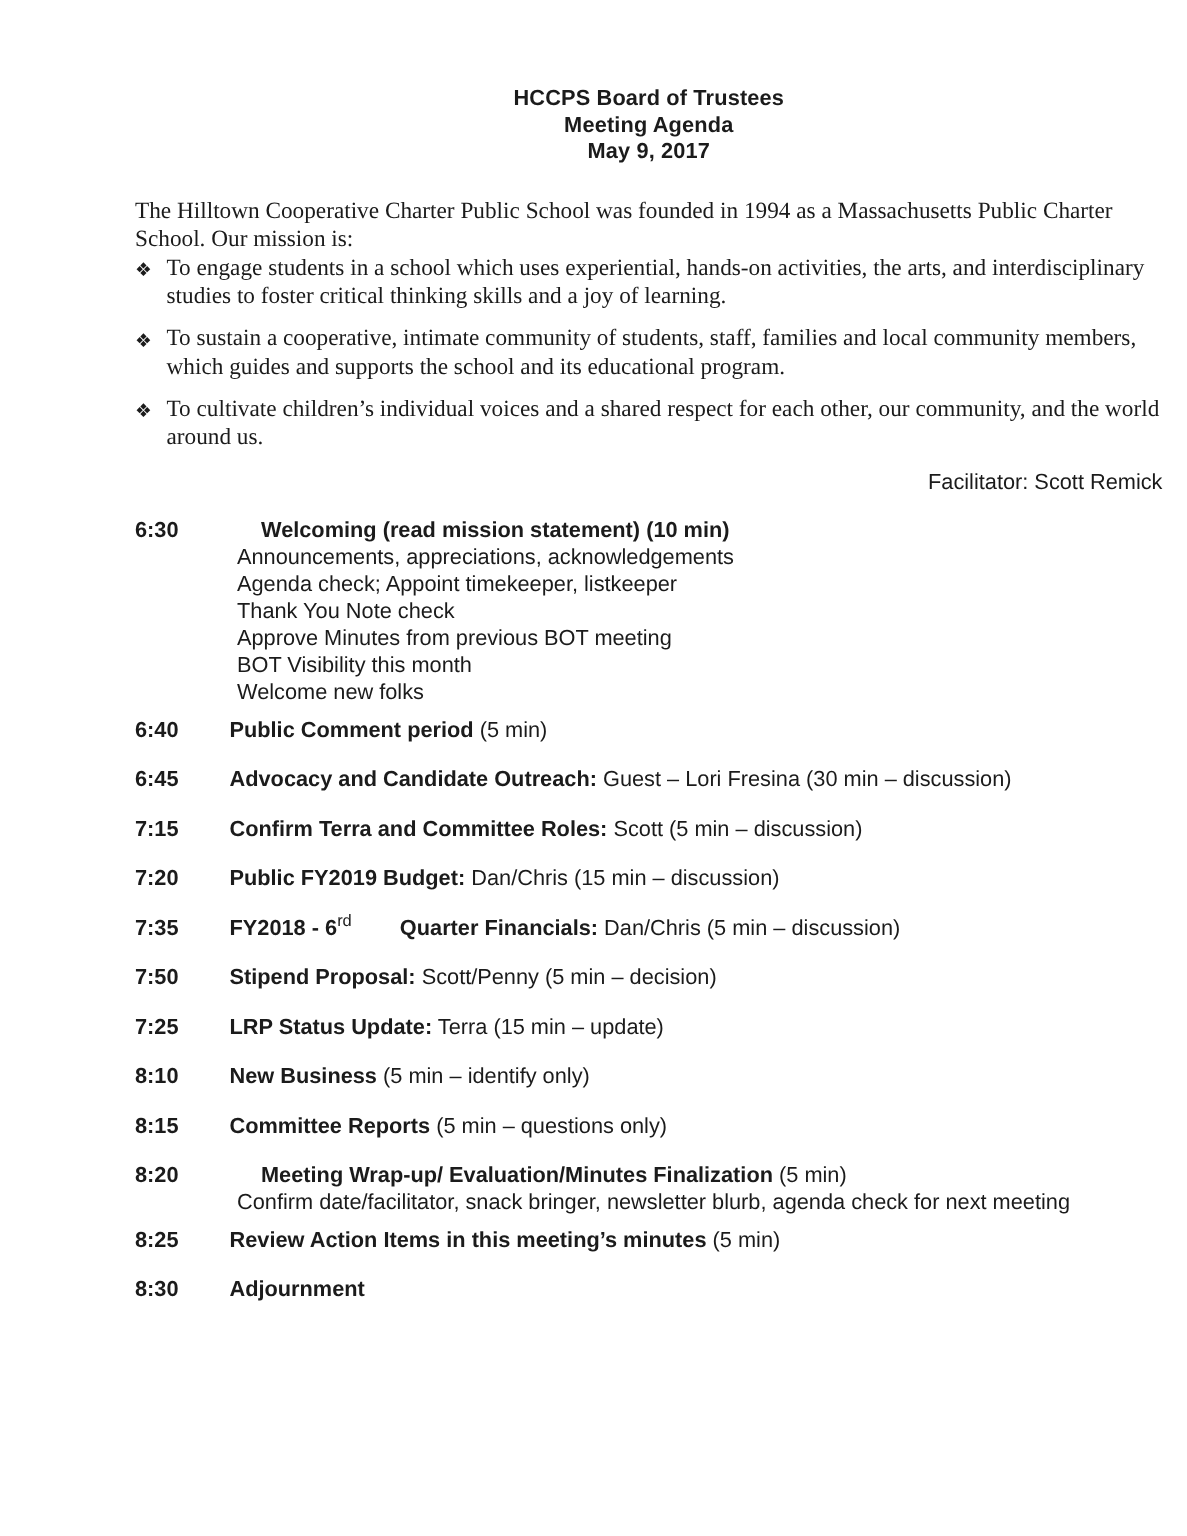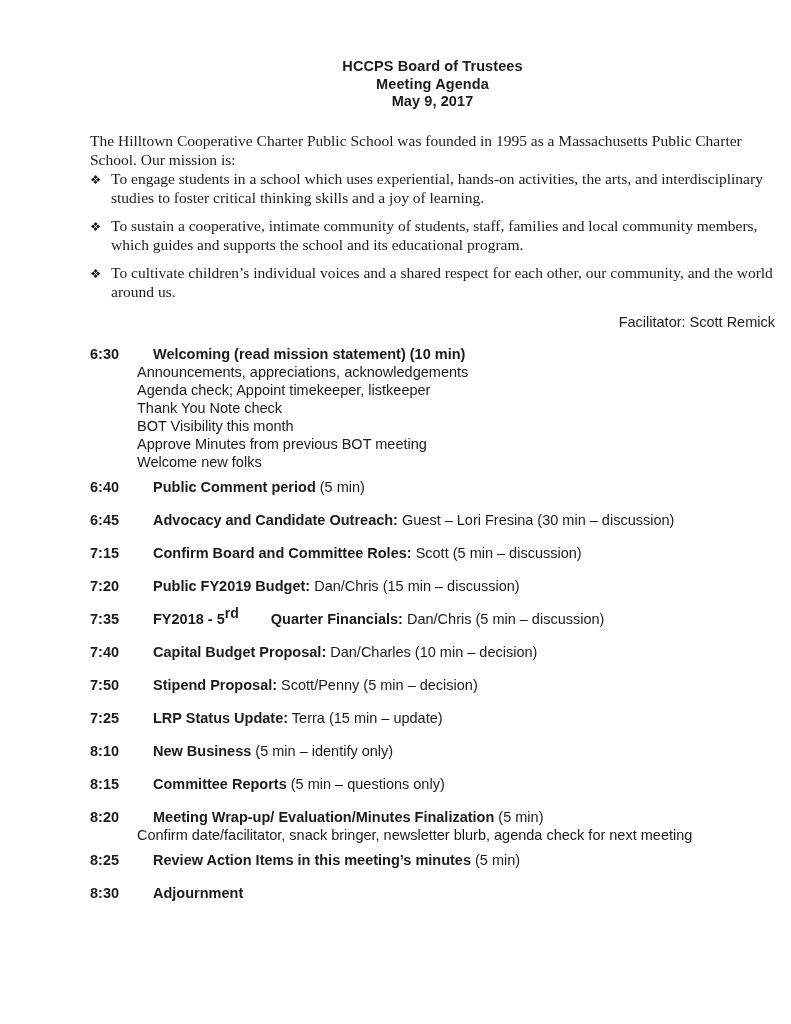--- a/index.html
+++ b/index.html
@@ -66,56 +66,57 @@
   }
   .agenda {
     margin-top: 14px;
   }
   .agenda-item {
     display: flex;
     margin-bottom: 15px;
   }
   .agenda-item.has-sub {
     margin-bottom: 7px;
+    gap: 21px;
   }
   .agenda-time {
     flex: 0 0 35px;
     font-weight: bold;
   }
   .agenda-body {
     flex: 1;
   }
   .b {
     font-weight: bold;
     margin-left: 28px;
   }
   .sub {
     margin-left: 12px;
   }
   sup.ord {
-    font-size: 14px;
-    font-weight: bold;
+    font-size: 11px;
+    font-weight: normal;
     vertical-align: super;
     line-height: 0;
   }
 </style>
 </head>
 <body>
 
 <div class="page">
   <div class="col">
 
     <div class="title-block">
       <div>HCCPS Board of Trustees</div>
       <div>Meeting Agenda</div>
       <div>May 9, 2017</div>
     </div>
 
     <div class="intro">
-      <p>The Hilltown Cooperative Charter Public School was founded in 1995 as a Massachusetts Public Charter School.  Our mission is:</p>
+      <p>The Hilltown Cooperative Charter Public School was founded in 1994 as a Massachusetts Public Charter School.  Our mission is:</p>
       <div class="bullet">
         <span class="glyph">❖</span>
         <span>To engage students in a school which uses experiential, hands-on activities, the arts, and interdisciplinary studies to foster critical thinking skills and a joy of learning.</span>
       </div>
       <div class="bullet">
         <span class="glyph">❖</span>
         <span>To sustain a cooperative, intimate community of students, staff, families and local community members, which guides and supports the school and its educational program.</span>
       </div>
       <div class="bullet">
         <span class="glyph">❖</span>
@@ -127,55 +128,51 @@
 
     <div class="sans agenda">
 
       <div class="agenda-item has-sub">
         <span class="agenda-time">6:30</span>
         <div class="agenda-body">
           <div><span class="b">Welcoming (read mission statement) (10 min)</span><span></span></div>
           <div class="sub">Announcements, appreciations, acknowledgements</div>
           <div class="sub">Agenda check; Appoint timekeeper, listkeeper</div>
           <div class="sub">Thank You Note check</div>
+          <div class="sub">Approve Minutes from previous BOT meeting</div>
           <div class="sub">BOT Visibility this month</div>
-          <div class="sub">Approve Minutes from previous BOT meeting</div>
           <div class="sub">Welcome new folks</div>
         </div>
       </div>
 
       <div class="agenda-item">
         <span class="agenda-time">6:40</span>
         <div class="agenda-body"><span class="b">Public Comment period</span><span> (5 min)</span></div>
       </div>
 
       <div class="agenda-item">
         <span class="agenda-time">6:45</span>
         <div class="agenda-body"><span class="b">Advocacy and Candidate Outreach:</span><span> Guest – Lori Fresina (30 min – discussion)</span></div>
       </div>
 
       <div class="agenda-item">
         <span class="agenda-time">7:15</span>
-        <div class="agenda-body"><span class="b">Confirm Board and Committee Roles:</span><span> Scott (5 min – discussion)</span></div>
+        <div class="agenda-body"><span class="b">Confirm Terra and Committee Roles:</span><span> Scott (5 min – discussion)</span></div>
       </div>
 
       <div class="agenda-item">
         <span class="agenda-time">7:20</span>
         <div class="agenda-body"><span class="b">Public FY2019 Budget:</span><span> Dan/Chris (15 min – discussion)</span></div>
       </div>
 
       <div class="agenda-item">
         <span class="agenda-time">7:35</span>
-        <div class="agenda-body"><span class="b">FY2018 - 5</span><sup class="ord">rd</sup><span class="b"> Quarter Financials:</span><span> Dan/Chris (5 min – discussion)</span></div>
-      </div>
-
-      <div class="agenda-item">
-        <span class="agenda-time">7:40</span>
-        <div class="agenda-body"><span class="b">Capital Budget Proposal:</span><span> Dan/Charles (10 min – decision)</span></div>
-      </div>
+        <div class="agenda-body"><span class="b">FY2018 - 6</span><sup class="ord">rd</sup><span class="b"> Quarter Financials:</span><span> Dan/Chris (5 min – discussion)</span></div>
+      </div>
+
 
       <div class="agenda-item">
         <span class="agenda-time">7:50</span>
         <div class="agenda-body"><span class="b">Stipend Proposal:</span><span> Scott/Penny (5 min – decision)</span></div>
       </div>
 
       <div class="agenda-item">
         <span class="agenda-time">7:25</span>
         <div class="agenda-body"><span class="b">LRP Status Update:</span><span> Terra (15 min – update)</span></div>
       </div>

